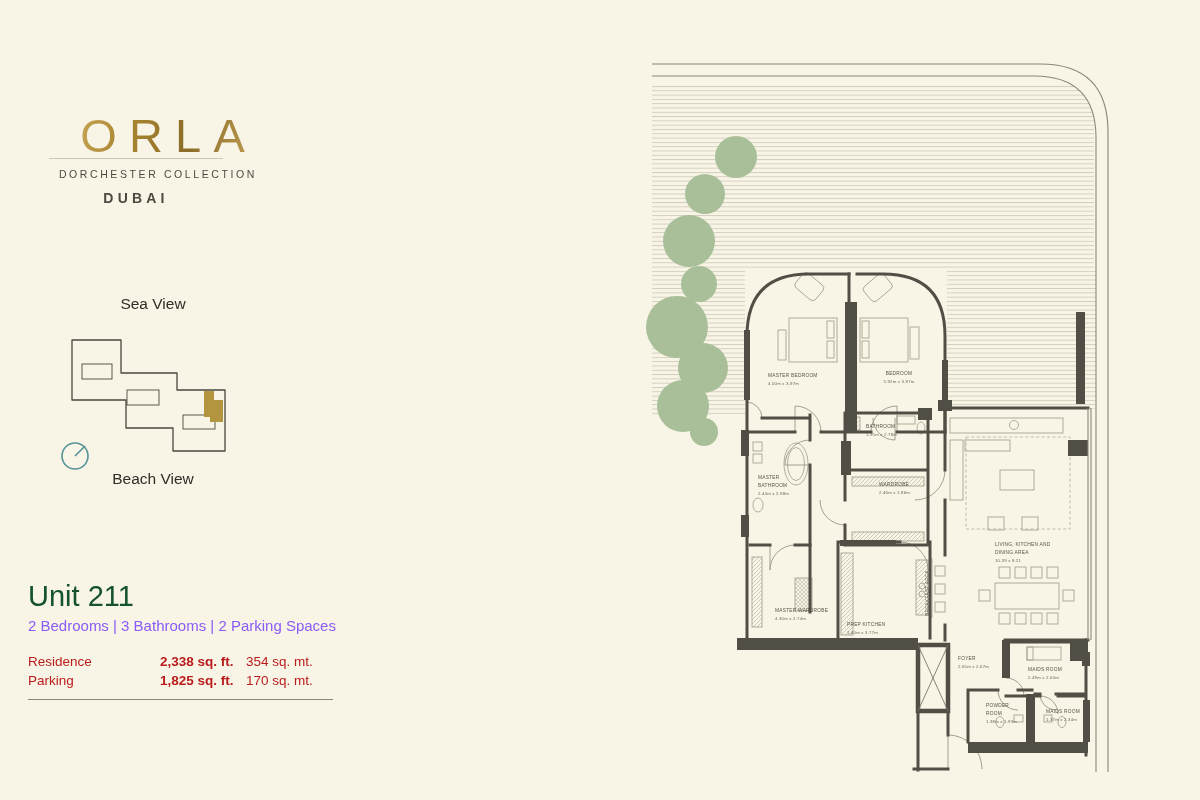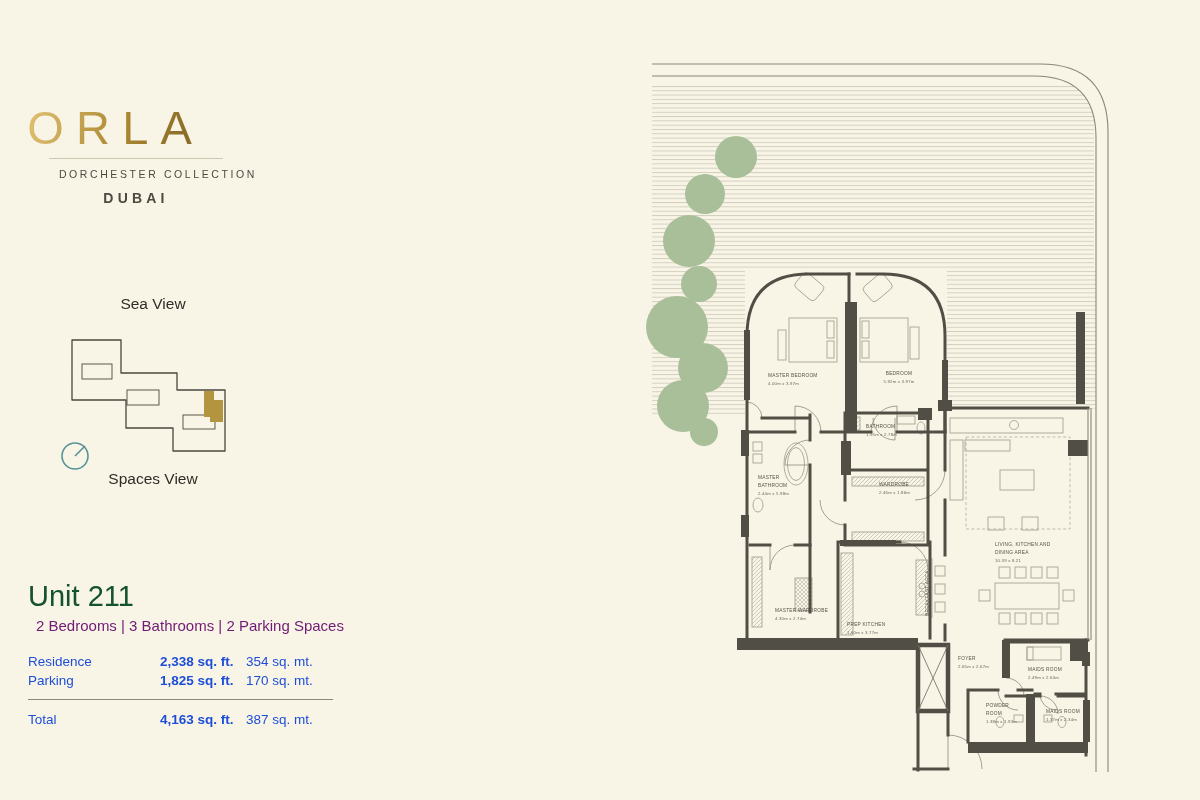--- a/index.html
+++ b/index.html
@@ -2,39 +2,39 @@
 <html><head>
 <meta charset="utf-8">
 <style>
   html,body{margin:0;padding:0;}
   .page{
     position:relative;width:1200px;height:800px;overflow:hidden;
     background:#f8f4e6;font-family:"Liberation Sans",sans-serif;color:#3c3a31;
   }
   .abs{position:absolute;}
   
-  .logo-wrap{left:15px;top:100px;width:242px;text-align:left;}
+  .logo-wrap{left:15px;top:108px;width:242px;text-align:right;}
   .logo-text{
     font-size:47px;font-weight:400;letter-spacing:0.26em;margin-left:0.26em;
     background:linear-gradient(105deg,#e2c273 0%,#a8842f 45%,#8a6c28 70%,#c3a055 100%);
     -webkit-background-clip:text;background-clip:text;color:transparent;
   }
   .logo-rule{left:49px;top:158px;width:174px;height:1px;background:#cdc8b2;}
   .logo-sub{left:15px;top:168px;width:242px;text-align:right;font-size:10.5px;
     letter-spacing:2.6px;color:#4c4a40;}
   .logo-city{left:15px;top:190px;width:242px;text-align:center;font-size:14px;
     letter-spacing:4.2px;color:#4c4a40;font-weight:bold;}
   
   .sea-label{left:62px;top:295px;width:182px;text-align:center;font-size:15.5px;color:#2f2d26;}
   .beach-label{left:62px;top:470px;width:182px;text-align:center;font-size:15.5px;color:#2f2d26;}
   .keyplan-svg{left:58px;top:332px;}
   
   .unit-title{left:28px;top:580px;font-size:29px;color:#14532d;}
-  .unit-subtitle{left:36px;top:617px;font-size:15px;color:#701a75;}
-  .area-table{left:28px;top:652px;width:305px;font-size:13.5px;color:#1d4ed8;}
+  .unit-subtitle{left:28px;top:617px;font-size:15px;color:#8b5cf6;}
+  .area-table{left:28px;top:652px;width:305px;font-size:13.5px;color:#b91c1c;}
   .area-row{display:flex;height:19px;line-height:19px;}
   .area-row .c1{width:132px;}
   .area-row .c2{width:86px;font-weight:bold;}
   .area-row .c3{width:87px;}
   .area-divider{height:1px;background:#8d897a;margin:9px 0 10px 0;}
   
   .plan-svg{left:0;top:0;}
   .plan-label{font-size:4.8px;fill:#57544a;letter-spacing:0.25px;}
   .plan-dims{font-size:4.3px;fill:#6b675b;letter-spacing:0.2px;}
 </style>
@@ -60,42 +60,37 @@
     <rect x="193" y="417" width="32" height="14" fill="none" stroke="#4a473f" stroke-width="0.9"></rect>
 
     <path d="M214,393 h10 v9 h9 v22 h-13 v-5 h-6 z" fill="#b2953e"></path>
 
     <g stroke="#579399" stroke-width="1.6" fill="none">
       <circle cx="85" cy="458" r="13"></circle>
       <line x1="85" y1="458" x2="95" y2="448"></line>
     </g>
   </svg>
 
-  <div class="abs beach-label">Spaces View</div>
+  <div class="abs beach-label">Beach View</div>
 
   <div class="abs unit-title">Unit 211</div>
   <div class="abs unit-subtitle">2 Bedrooms | 3 Bathrooms | 2 Parking Spaces</div>
 
   <div class="abs area-table">
     <div class="area-row">
       <span class="c1">Residence</span>
       <span class="c2">2,338 sq. ft.</span>
       <span class="c3">354 sq. mt.</span>
     </div>
     <div class="area-row">
       <span class="c1">Parking</span>
       <span class="c2">1,825 sq. ft.</span>
       <span class="c3">170 sq. mt.</span>
     </div>
     <div class="area-divider"></div>
-    <div class="area-row">
-      <span class="c1">Total</span>
-      <span class="c2">4,163 sq. ft.</span>
-      <span class="c3">387 sq. mt.</span>
-    </div>
   </div>
 
   <svg class="abs plan-svg" width="1200" height="800" viewBox="0 0 1200 800">
     <defs>
       <pattern id="deck" width="8" height="4.3" patternUnits="userSpaceOnUse">
         <path d="M0,0.5 H8" stroke="#c8c4b2" stroke-width="0.8"></path>
       </pattern>
       <pattern id="hatch" width="4" height="4" patternUnits="userSpaceOnUse">
         <path d="M0,4 L4,0" stroke="#b2ae9d" stroke-width="0.6"></path>
       </pattern>

